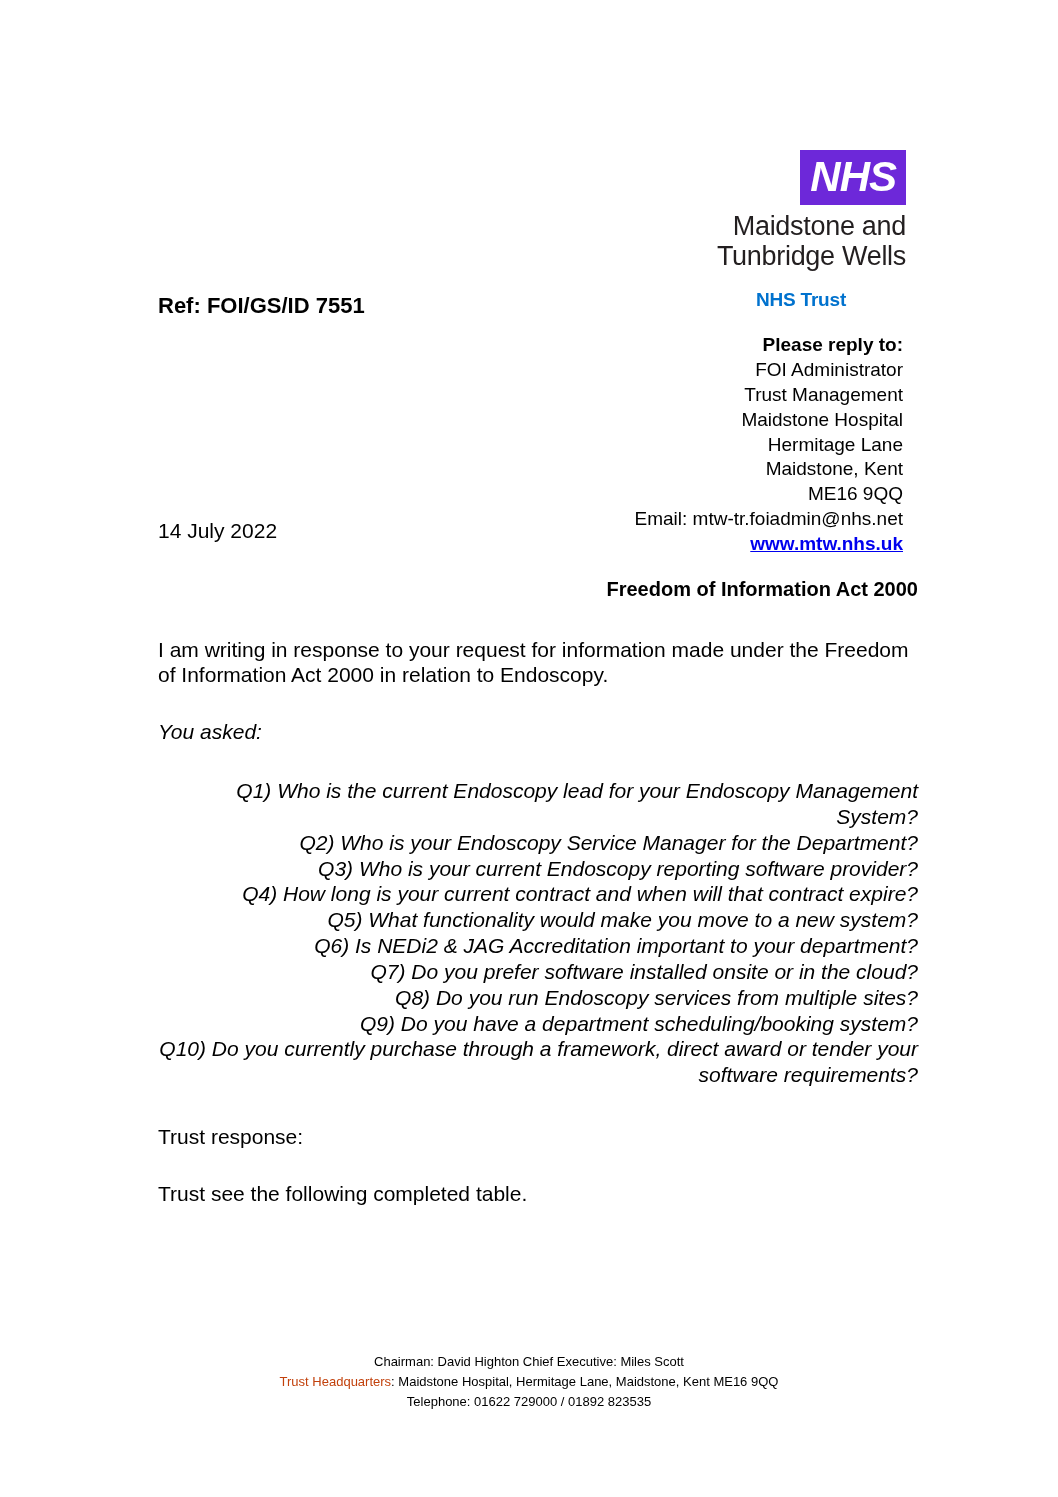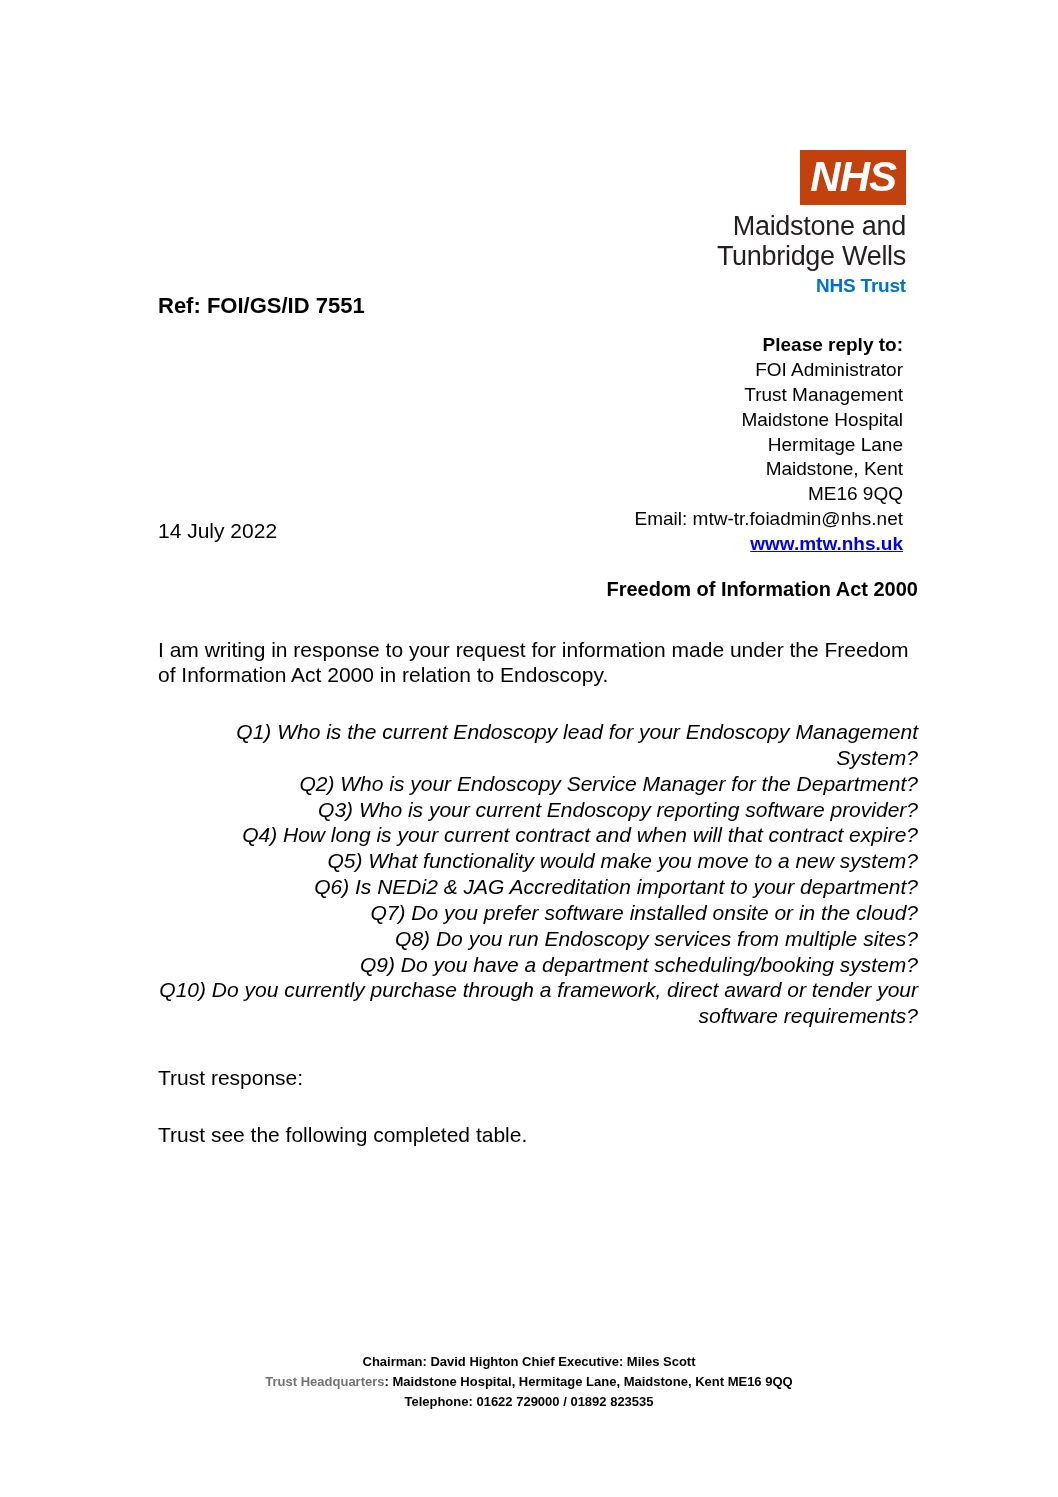--- a/index.html
+++ b/index.html
@@ -22,21 +22,21 @@
   
   .logo-block {
     position: absolute;
     top: 150px;
     right: 152px;
     width: 210px;
     text-align: right;
   }
   .nhs-box {
     display: inline-block;
-    background: #c2410c;
+    background: #6d28d9;
     color: #ffffff;
     font-family: "Liberation Sans", sans-serif;
     font-weight: bold;
     font-style: italic;
     font-size: 42px;
     line-height: 1.0;
     letter-spacing: -1px;
     padding: 6px 10px 7px 10px;
     margin-bottom: 6px;
   }
@@ -47,22 +47,23 @@
     line-height: 1.12;
     color: #231f20;
     letter-spacing: -0.3px;
     white-space: nowrap;
   }
   .trust-sub {
     font-family: "Liberation Sans", sans-serif;
     font-weight: bold;
     font-size: 19px;
     color: #0072CE;
-    margin-top: 4px;
+    margin-top: 18px;
     letter-spacing: -0.2px;
+    text-align: center;
   }
 
   
   .ref-line {
     position: absolute;
     top: 292px;
     left: 158px;
     font-size: 22px;
     line-height: 1.25;
     font-weight: bold;
@@ -129,26 +130,26 @@
   }
 
   
   .footer {
     position: absolute;
     left: 0;
     right: 0;
     top: 1352px;
     text-align: center;
     font-size: 13px;
-    font-weight: bold;
+    font-weight: normal;
     line-height: 1.55;
     color: #000000;
   }
   .footer .hq-label {
-    color: #737373;
+    color: #c2410c;
   }
 </style>
 </head>
 <body>
 
 <div class="page">
 
   <div class="logo-block">
     <div class="nhs-box">NHS</div>
     <div class="trust-name">Maidstone and</div>
@@ -170,20 +171,21 @@
     <div class="weblink">www.mtw.nhs.uk</div>
   </div>
 
   <div class="body-wrap">
     <p class="date-line">14 July 2022</p>
 
     <p class="doc-heading">Freedom of Information Act 2000</p>
 
     <p class="intro-par">I am writing in response to your request for information made under the Freedom of Information Act 2000 in relation to Endoscopy.</p>
 
+    <p class="you-asked">You asked:</p>
 
     <div class="q-list">
       <p class="q-item">Q1) Who is the current Endoscopy lead for your Endoscopy Management System?</p>
       <p class="q-item">Q2) Who is your Endoscopy Service Manager for the Department?</p>
       <p class="q-item">Q3) Who is your current Endoscopy reporting software provider?</p>
       <p class="q-item">Q4) How long is your current contract and when will that contract expire?</p>
       <p class="q-item">Q5) What functionality would make you move to a new system?</p>
       <p class="q-item">Q6) Is NEDi2 &amp; JAG Accreditation important to your department?</p>
       <p class="q-item">Q7) Do you prefer software installed onsite or in the cloud?</p>
       <p class="q-item">Q8) Do you run Endoscopy services from multiple sites?</p>

